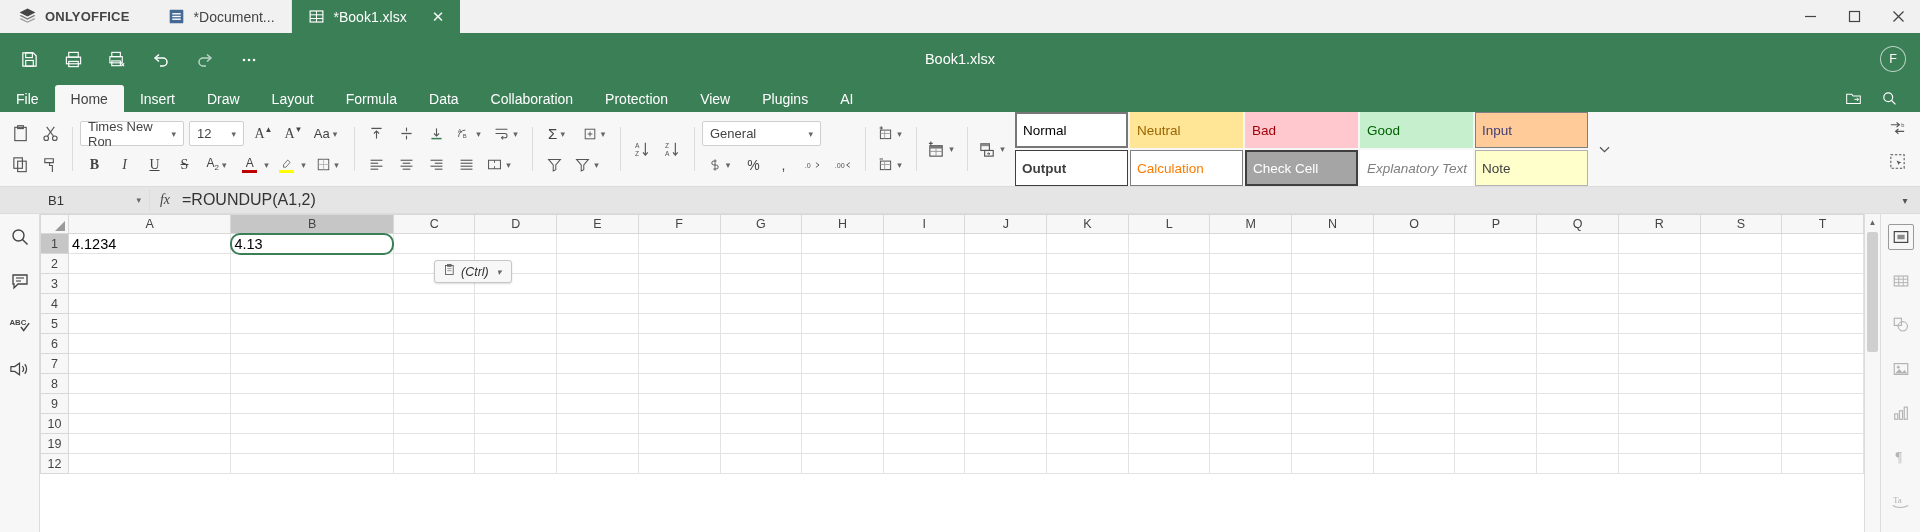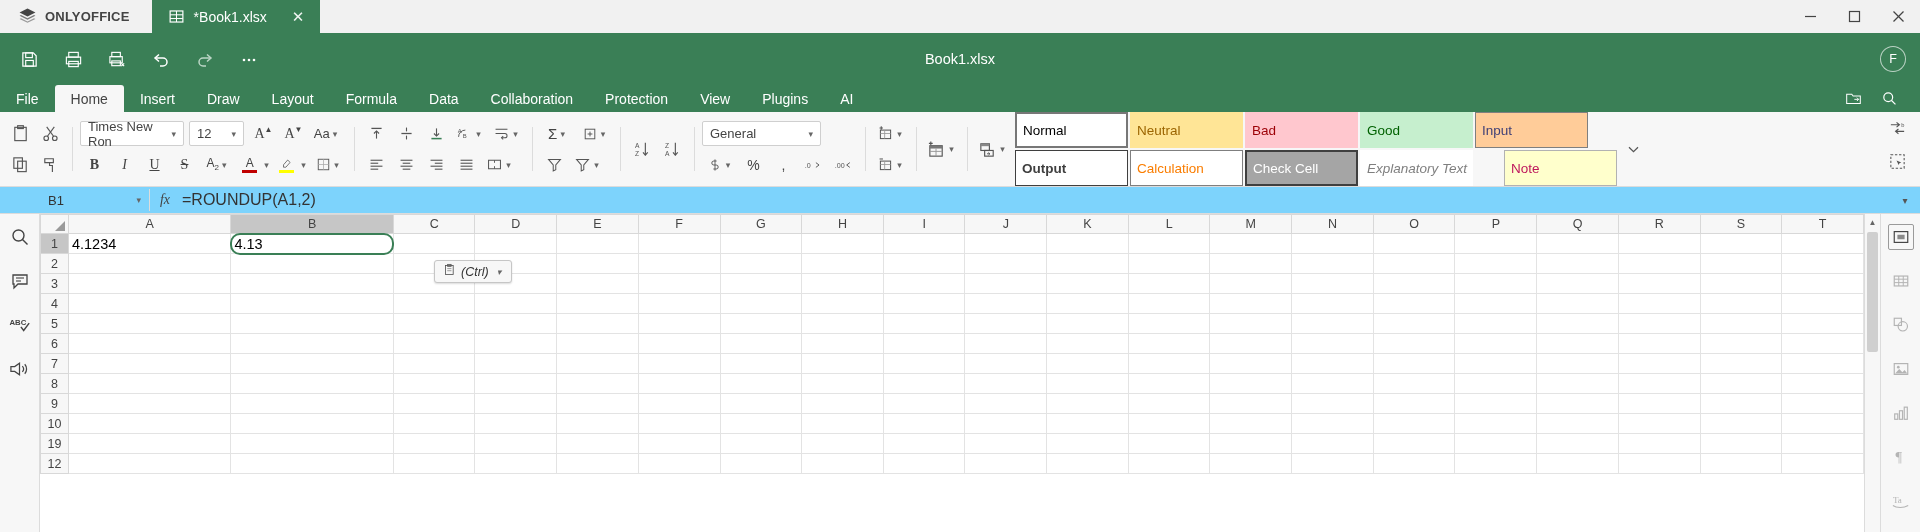--- a/index.html
+++ b/index.html
@@ -113,21 +113,21 @@
   .stylecell {
     width: 113px; height: 36px; display: flex; align-items: center;
     padding-left: 6px; font-size: 13.5px; border: 1px solid #e6e6e6;
     white-space: nowrap; overflow: hidden;
   }
   .gal-more { width: 26px; display: flex; align-items: center; justify-content: center; color: #555; margin-left: 3px; }
   .rib-right { position: absolute; right: 8px; top: 0; height: 66px; display: flex; flex-direction: column; justify-content: center; gap: 6px; }
 
   
   .fxbar {
-    flex: 0 0 27px; background: #7dd3fc; display: flex; align-items: center;
+    flex: 0 0 27px; background: #e5e5e5; display: flex; align-items: center;
     border-bottom: 1px solid #dcdcdc;
   }
   .namebox {
     width: 110px; height: 22px; margin-left: 40px; display: flex; align-items: center;
     justify-content: space-between; padding: 0 5px 0 8px; font-size: 13px; color: #333;
     border-right: 1px solid #dcdcdc;
   }
   .fxsym { width: 30px; text-align: center; font-family: "Liberation Serif", serif; font-style: italic; font-size: 14px; color: #444; }
   .fxinput { flex: 1; font-size: 16px; color: #333; padding-left: 2px; }
   .fxchev { width: 30px; text-align: center; color: #555; font-size: 10px; }
@@ -196,20 +196,31 @@
         <svg class="brand-logo" width="19" height="19" viewBox="0 0 24 24">
           <path d="M12 2 L22 7 L12 12 L2 7 Z" fill="#444"></path>
           <path d="M12 14.2 L20.2 10.1 L22 11 L12 16 L2 11 L3.8 10.1 Z" fill="#777"></path>
           <path d="M12 18.2 L20.2 14.1 L22 15 L12 20 L2 15 L3.8 14.1 Z" fill="#999"></path>
         </svg>
       </span>
       <span>ONLYOFFICE</span>
     </div>
 
     <div class="tabs-strip">
+      <div class="doc-tab">
+        <span>
+          <svg class="tab-ic" viewBox="0 0 20 20">
+            <rect x="2" y="2" width="16" height="16" rx="1" fill="#446995"></rect>
+            <rect x="5" y="6" width="10" height="1.6" fill="#fff"></rect>
+            <rect x="5" y="9.2" width="10" height="1.6" fill="#fff"></rect>
+            <rect x="5" y="12.4" width="10" height="1.6" fill="#fff"></rect>
+          </svg>
+        </span>
+        <span>*Document...</span>
+      </div>
 
       <div class="doc-tab active">
         <span>
           <svg class="tab-ic" viewBox="0 0 20 20">
             <rect x="2.5" y="3.5" width="15" height="13" fill="none" stroke="#fff" stroke-width="1.4"></rect>
             <line x1="2.5" y1="8" x2="17.5" y2="8" stroke="#fff" stroke-width="1.2"></line>
             <line x1="10" y1="3.5" x2="10" y2="16.5" stroke="#fff" stroke-width="1.2"></line>
             <line x1="2.5" y1="12.4" x2="17.5" y2="12.4" stroke="#fff" stroke-width="1.2"></line>
           </svg>
         </span>
@@ -695,21 +706,21 @@
         </div>
         <div class="stylecell" style="background:#ffffff;color:#fa7d00;border:1px solid #7f7f7f;">
           <span>Calculation</span>
         </div>
         <div class="stylecell" style="background:#a5a5a5;color:#ffffff;border:2px solid #3f3f3f;">
           <span>Check Cell</span>
         </div>
         <div class="stylecell" style="background:#ffffff;color:#7f7f7f;border-color:#ffffff;font-style:italic;">
           <span>Explanatory Text</span>
         </div>
-        <div class="stylecell" style="background:#ffffcc;color:#be185d;border:1px solid #b2b2b2;margin-left:29px;">
+        <div class="stylecell" style="background:#ffffcc;color:#404040;border:1px solid #b2b2b2;">
           <span>Note</span>
         </div>
       </div>
     </div>
 
     <div class="gal-more">
       <svg width="15" height="15" viewBox="0 0 20 20">
           <path d="M4 7l6 6 6-6" fill="none" stroke="#555" stroke-width="1.6"></path>
         </svg>
     </div>

